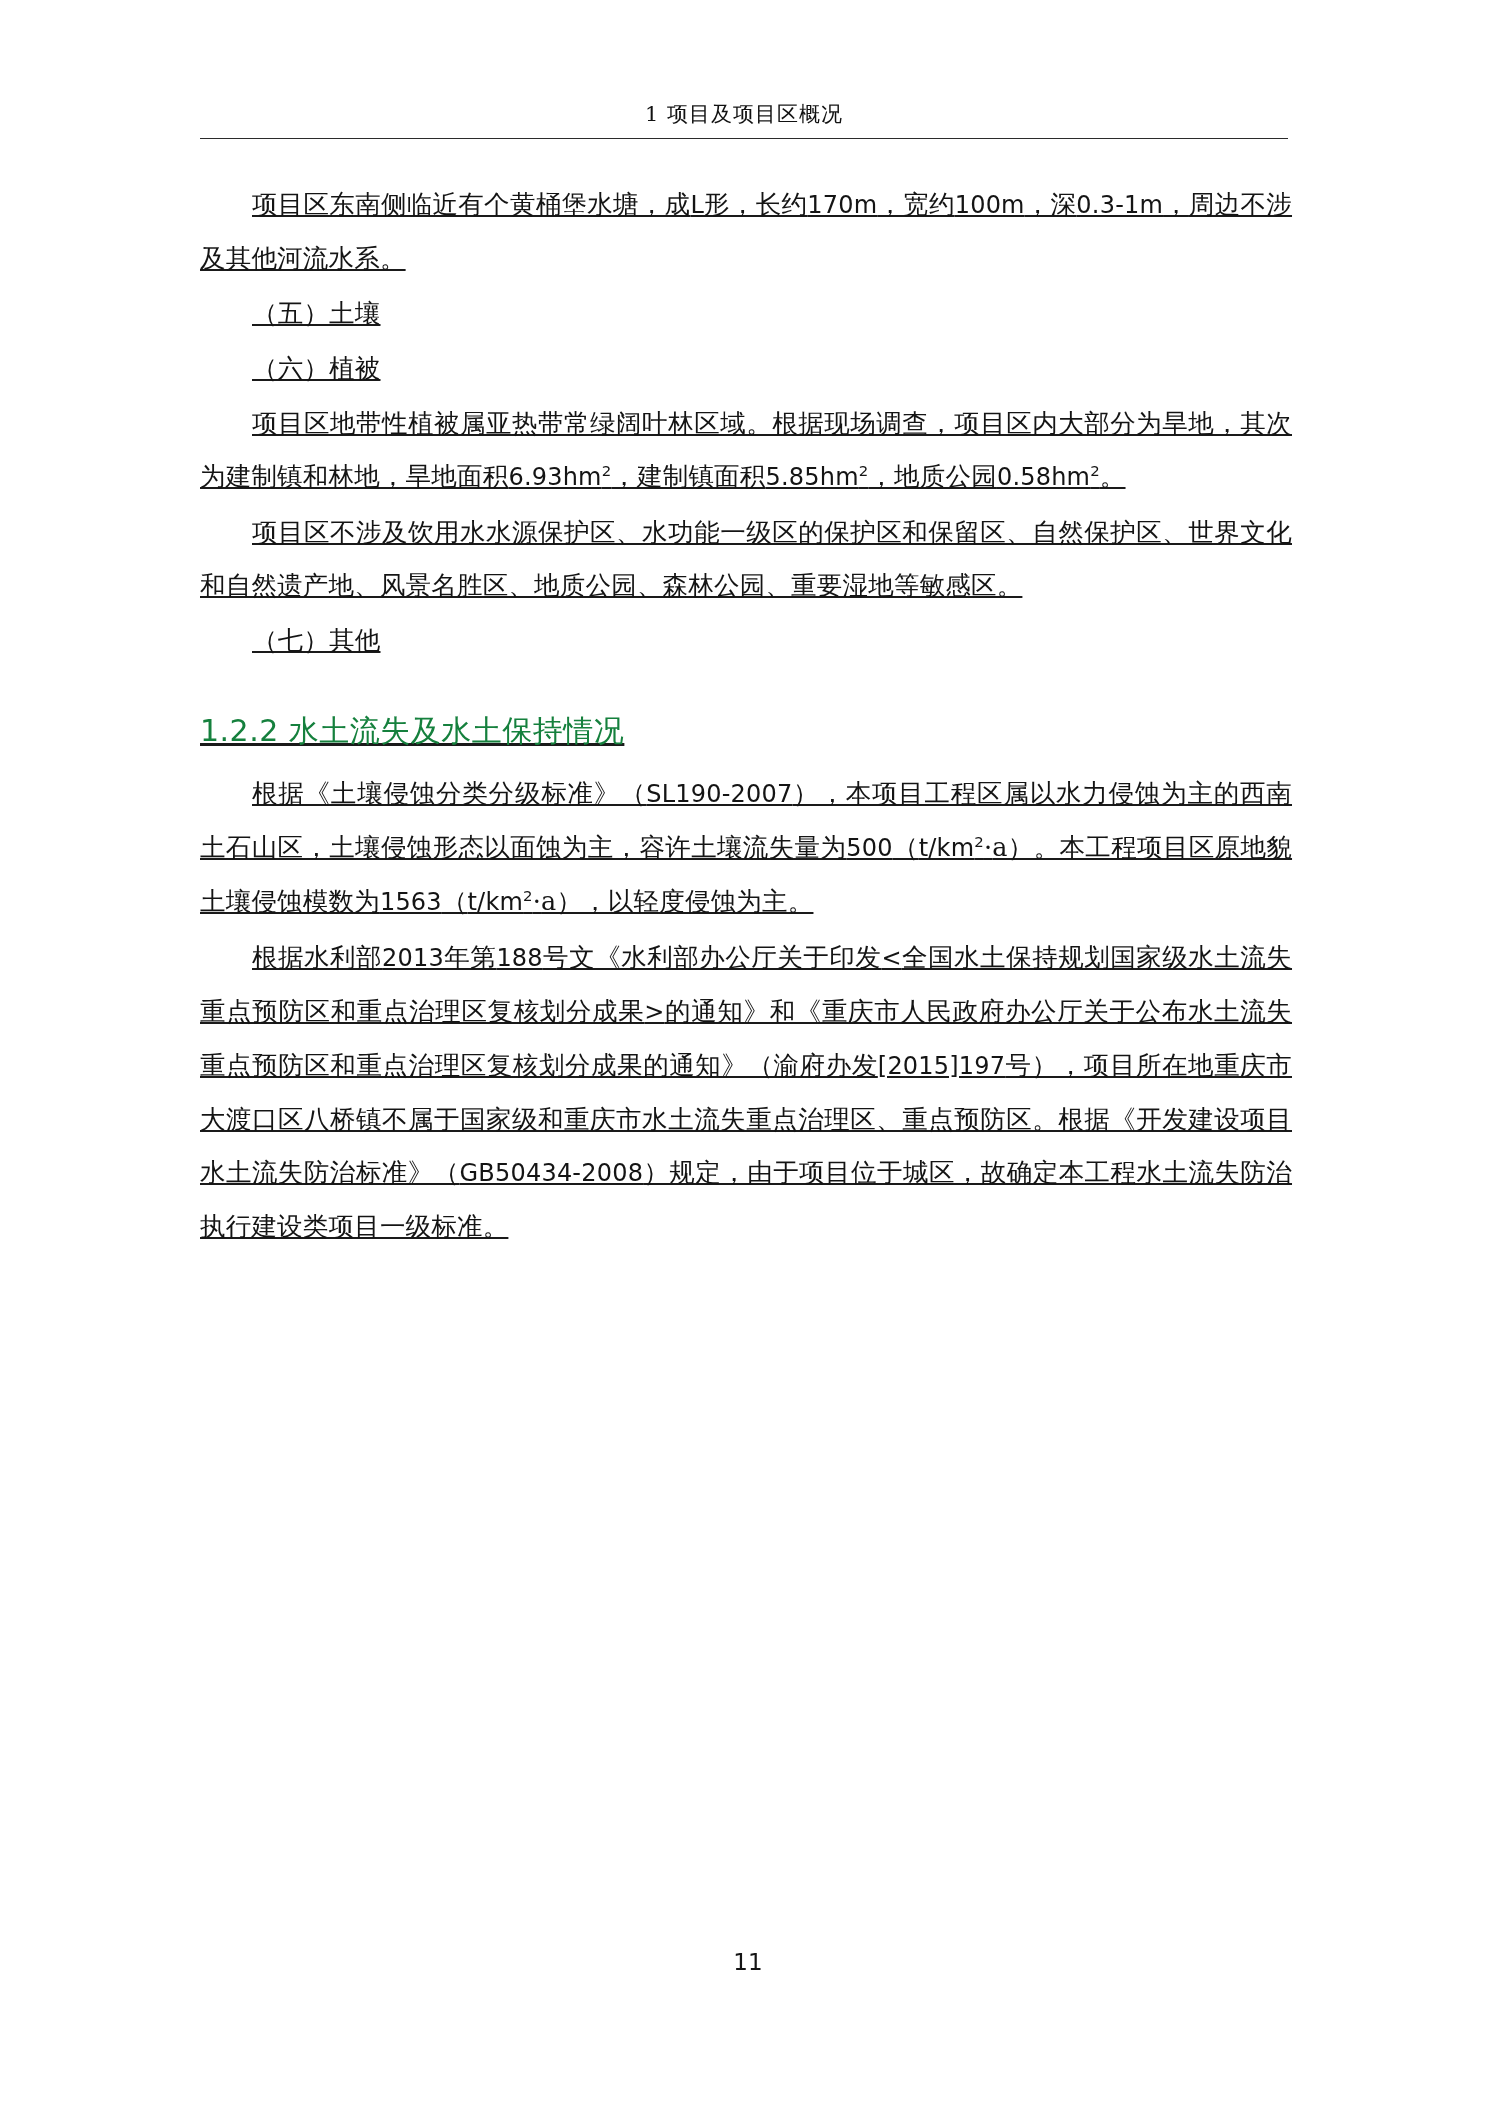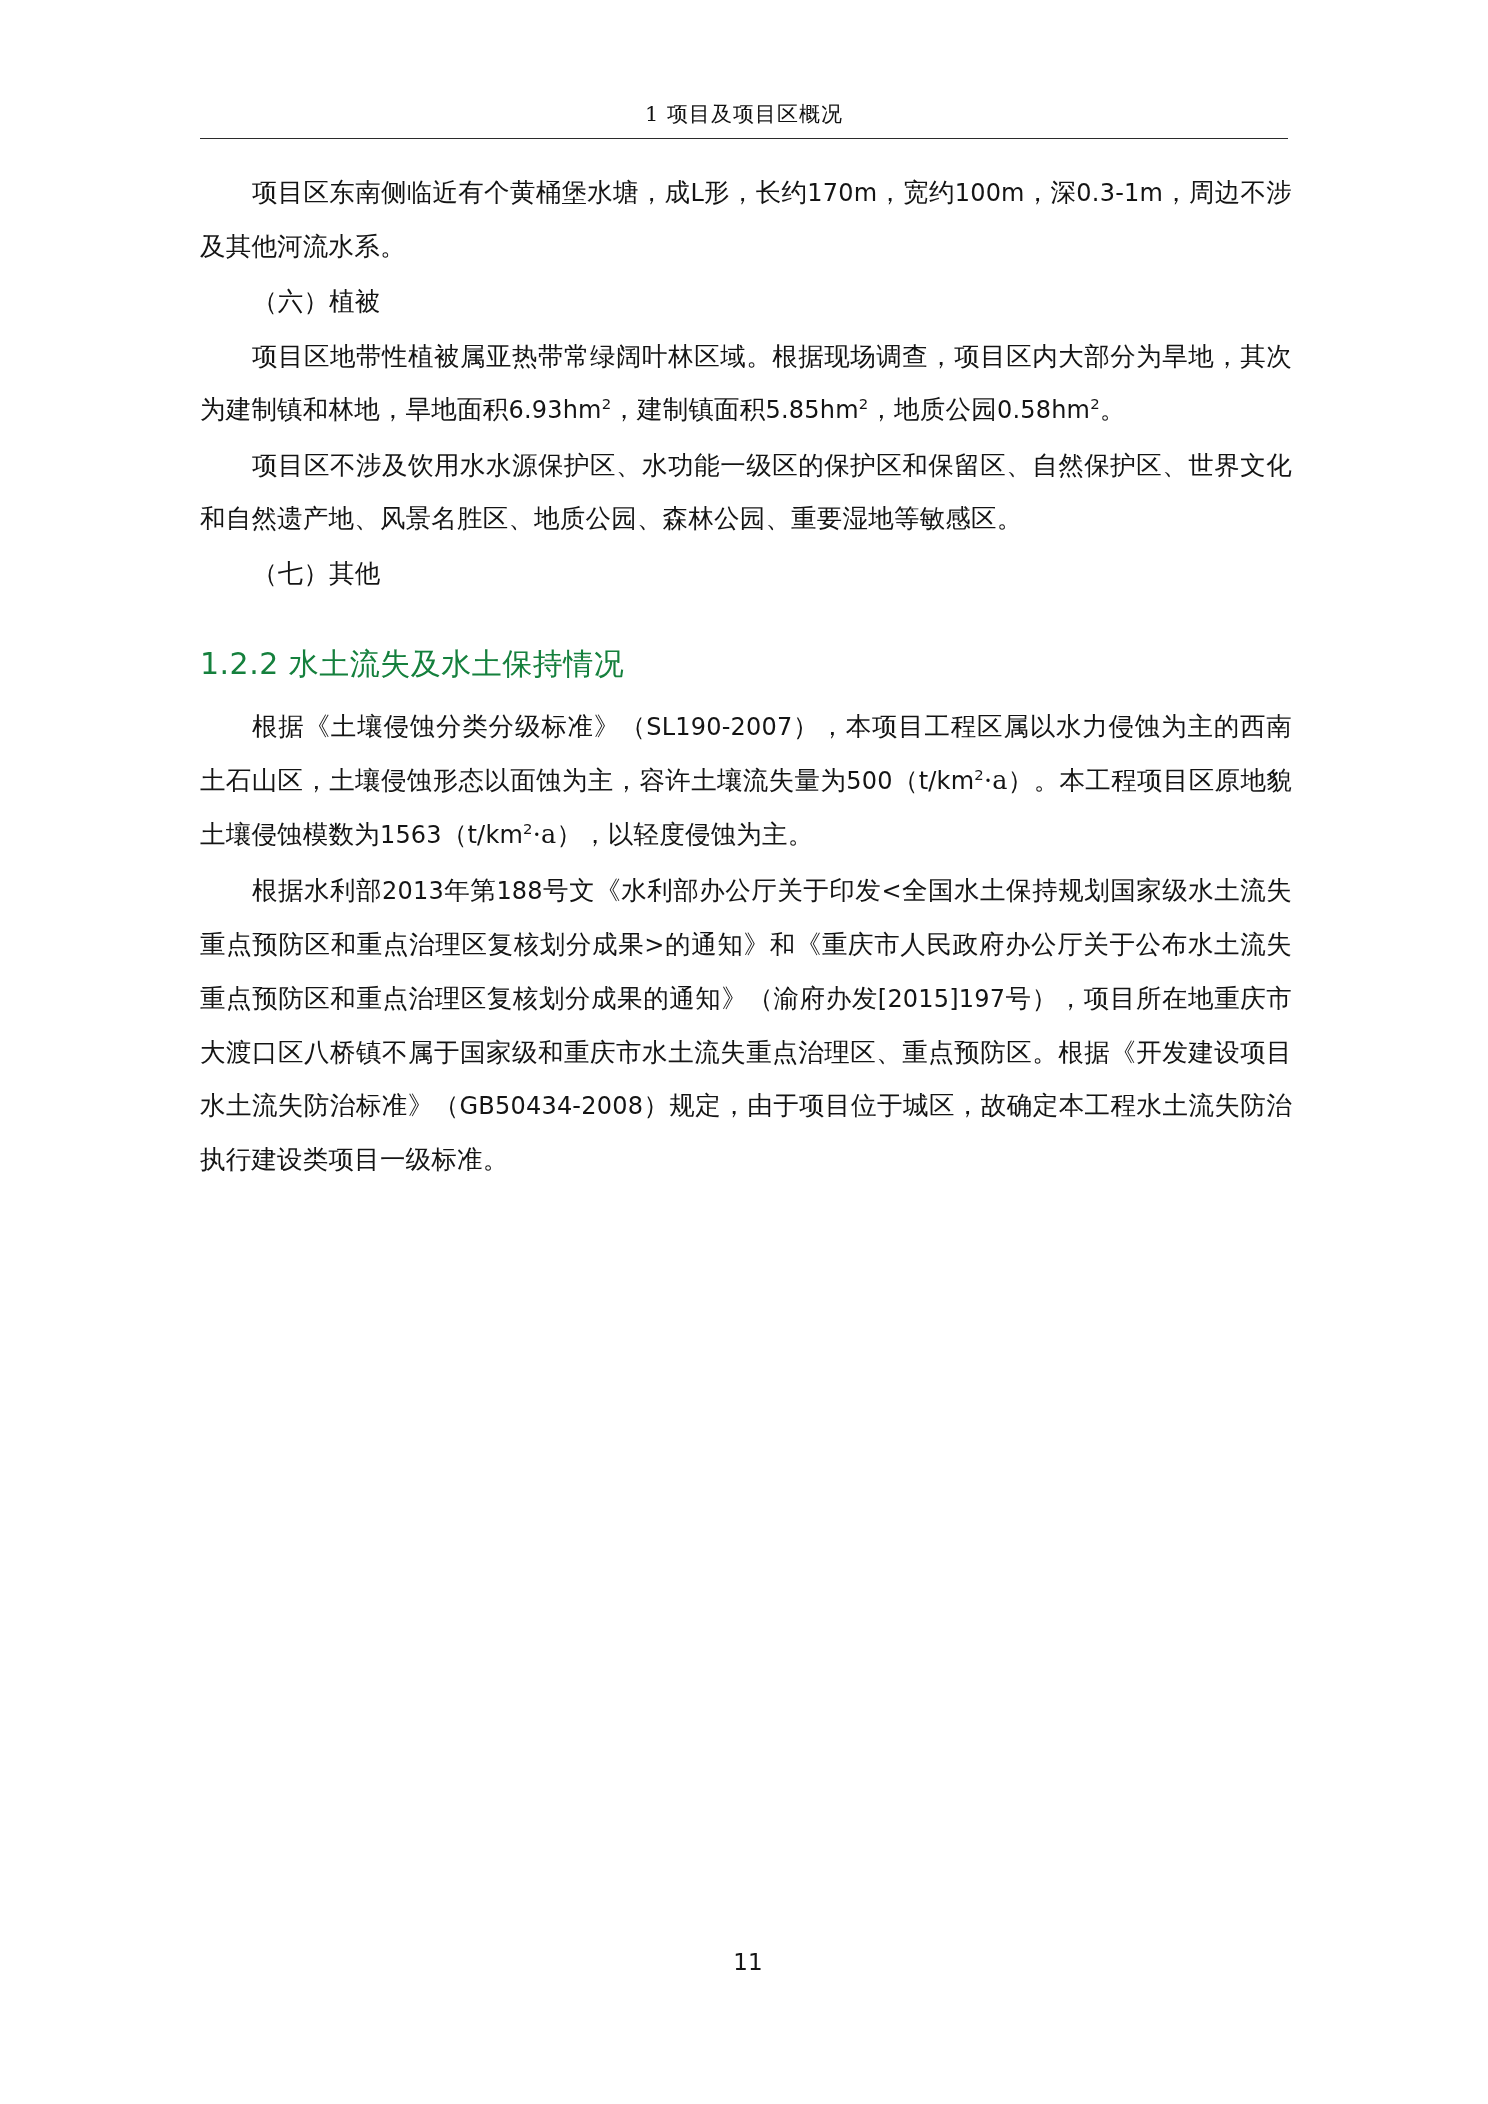--- a/index.html
+++ b/index.html
@@ -31,23 +31,24 @@
   .header-rule {
     position: absolute;
     top: 134px;
     left: 200px;
     width: 1088px;
     height: 1px;
     background: #2b2b2b;
   }
   .content {
     position: absolute;
-    top: 162px;
+    top: 174px;
     left: 200px;
     width: 1092px;
+    text-decoration: underline;
   }
   p.body-text {
     margin: 0 0 2px 0;
     font-family: "DejaVu Serif", serif;
     font-size: 25.5px;
     line-height: 53px;
     text-align: justify;
     text-justify: inter-ideograph;
     letter-spacing: 0.2px;
     color: #141414;
@@ -89,20 +90,21 @@
 
 <div class="page">
 
   <div class="header">1  项目及项目区概况</div>
   <div class="header-rule"></div>
 
   <div class="content">
 
     <p class="body-text indent"><span>项目区东南侧临近有个黄桶堡水塘，成</span><span class="sans">L</span><span>形，长约</span><span class="sans">170m</span><span>，宽约</span><span class="sans">100m</span><span>，深</span><span class="sans">0.3-1m</span><span>，</span><span>周边不涉及其他河流水系。</span></p>
 
+    <p class="body-text indent">（五）土壤</p>
 
 
     <p class="body-text indent">（六）植被</p>
 
     <p class="body-text indent"><span>项目区地带性植被属亚热带常绿阔叶林区域。根据现场调查，项目区内大部分为旱地，其次为建制镇和林地，旱地面积</span><span class="sans"><span>6.93hm</span><sup class="unit">2</sup></span><span>，建制镇面积</span><span class="sans"><span>5.85hm</span><sup class="unit">2</sup></span><span>，地质公园</span><span class="sans"><span>0.58hm</span><sup class="unit">2</sup></span><span>。</span></p>
 
     <p class="body-text indent">项目区不涉及饮用水水源保护区、水功能一级区的保护区和保留区、自然保护区、世界文化和自然遗产地、风景名胜区、地质公园、森林公园、重要湿地等敏感区。</p>
 
     <p class="body-text indent">（七）其他</p>
 

